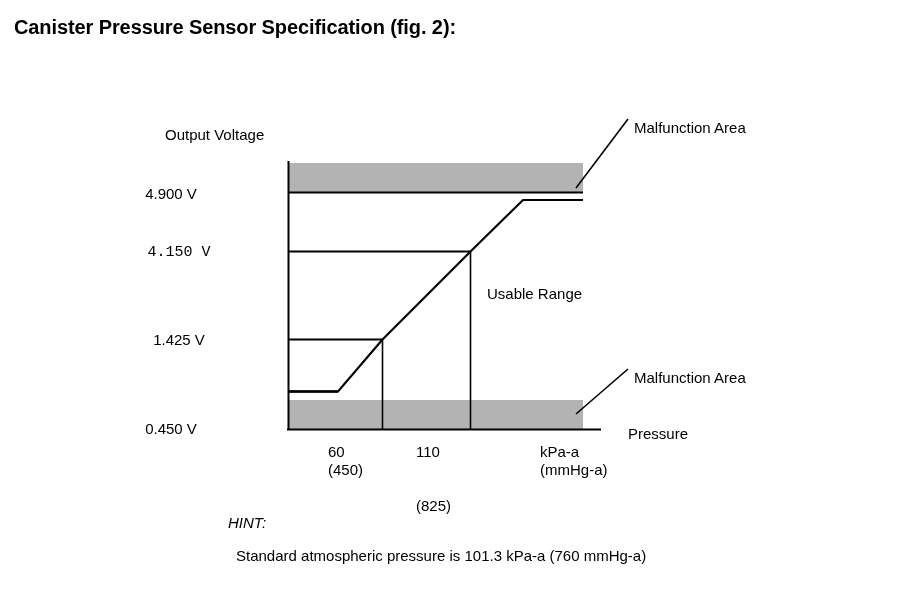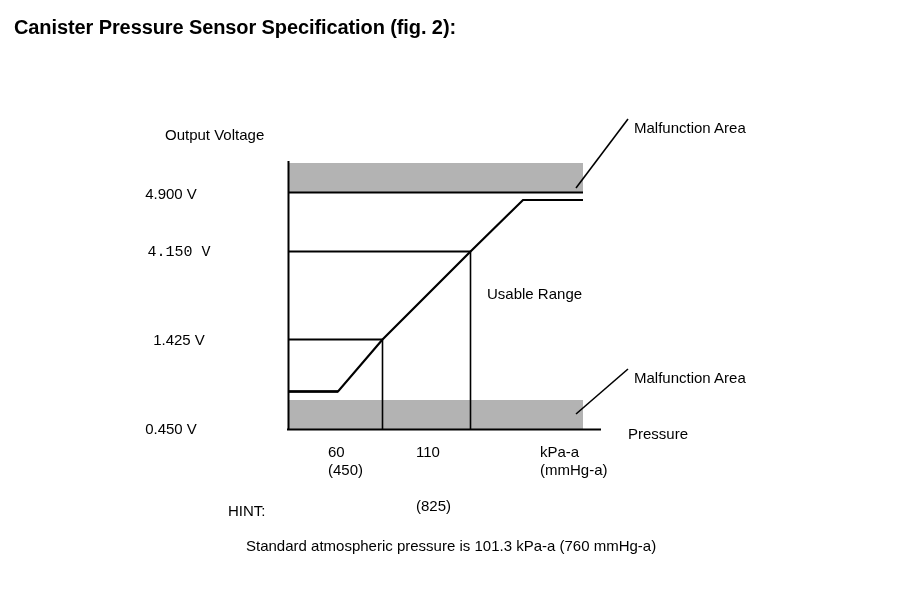--- a/index.html
+++ b/index.html
@@ -55,22 +55,22 @@
     width: 110px;
   }
 
   #hint-block {
     position: absolute;
     left: 228px;
     top: 503px;
     font-size: 15px;
     line-height: 1.1;
   }
-  #hint-label { margin: 0 0 16px 0; }
-  #hint-text  { margin: 18px; }
+  #hint-label { margin: 12px 0 16px 0; font-style: italic; }
+  #hint-text  { margin: 8px; }
 </style>
 </head>
 <body>
 
 <div id="page-title">Canister Pressure Sensor Specification (fig. 2):</div>
 
 <div id="figure">
 
   <svg width="907" height="610" viewBox="0 0 907 610">
 

